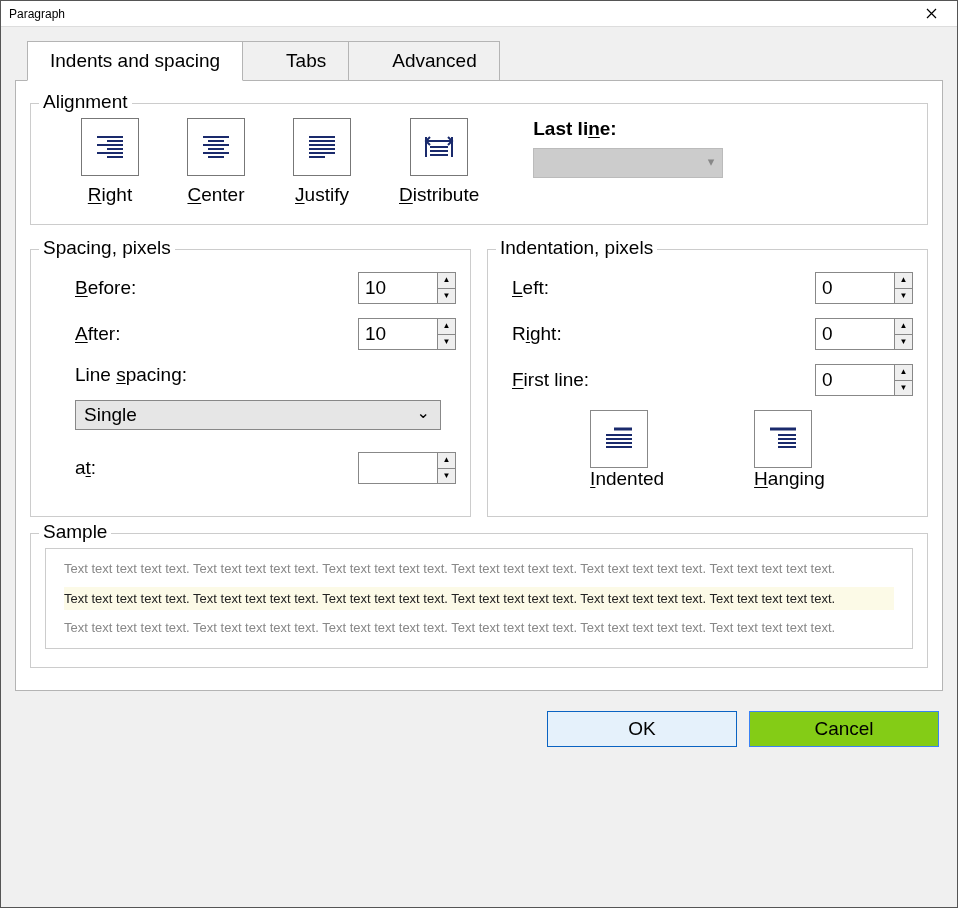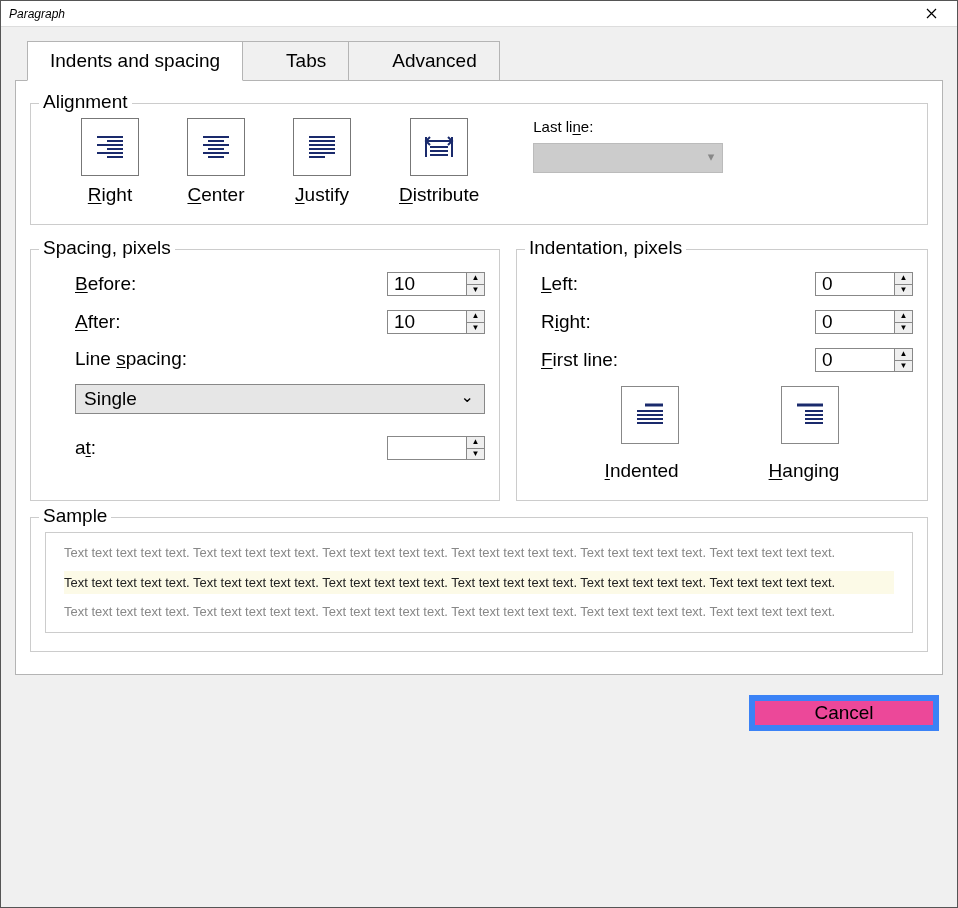--- a/index.html
+++ b/index.html
@@ -15,21 +15,20 @@
   }
   .titlebar {
     display: flex;
     align-items: center;
     justify-content: space-between;
     height: 26px;
     padding: 0 6px 0 8px;
     font-size: 12px;
     background: #fff;
     border-bottom: 1px solid #ddd;
-    font-style: italic;
   }
   .close-btn {
     width: 40px;
     height: 26px;
     display: flex;
     align-items: center;
     justify-content: center;
     font-size: 14px;
     cursor: pointer;
   }
@@ -111,21 +110,21 @@
   .align-label {
     font-size: 19px;
   }
   .lastline-col {
     display: flex;
     flex-direction: column;
     gap: 8px;
     align-items: flex-start;
     margin-left: 6px;
   }
-  .lastline-label { font-size: 15px; }
+  .lastline-label { font-size: 19px; font-weight: bold; }
   .lastline-select {
     width: 190px;
     height: 30px;
     background: #ccc;
     border: 1px solid #bbb;
     position: relative;
   }
   .lastline-select::after {
     content: "▾";
     position: absolute;
@@ -145,21 +144,21 @@
     margin: 8px 0 14px 0;
   }
   .field-label {
     font-size: 19px;
     flex: 1;
     padding-left: 30px;
   }
   .spinner {
     display: flex;
     border: 1px solid #888;
-    height: 24px;
+    height: 32px;
   }
   .spinner input {
     border: none;
     width: 78px;
     font-size: 19px;
     padding: 0 6px;
     outline: none;
   }
   .spinner .arrows {
     display: flex;
@@ -176,21 +175,21 @@
     padding: 0;
     cursor: pointer;
   }
   .spinner .arrows button:first-child { border-bottom: 1px solid #888; }
   .select {
     height: 30px;
     border: 1px solid #888;
     background: #e6e6e6;
     font-size: 19px;
     padding: 0 8px;
-    width: 410px;
+    width: 366px;
     position: relative;
     display: flex;
     align-items: center;
     cursor: pointer;
   }
   .select::after {
     content: "⌄";
     position: absolute;
     right: 10px;
     top: 2px;
@@ -198,22 +197,22 @@
   }
   .indent-icons {
     display: flex;
     justify-content: center;
     gap: 90px;
     margin-top: 8px;
   }
   .indent-item {
     display: flex;
     flex-direction: column;
-    align-items: flex-end;
-    gap: 16px;
+    align-items: flex-start;
+    gap: 0;
   }
   .indent-btn {
     width: 58px;
     height: 58px;
     border: 1px solid #888;
     background: #fff;
     display: flex;
     align-items: center;
     justify-content: center;
     cursor: pointer;
@@ -235,22 +234,22 @@
   .button-row {
     display: flex;
     justify-content: flex-end;
     gap: 12px;
     margin-top: 20px;
     padding-right: 4px;
   }
   .btn {
     width: 190px;
     height: 36px;
-    border: 6px solid #3b82f6;
-    background: #ec4899;
+    border: 1px solid #3b82f6;
+    background: #84cc16;
     font-size: 19px;
     cursor: pointer;
   }
   .btn.primary {
     background: #e5f1fb;
     border: 1px solid #0a63c2;
   }
   .uline { text-decoration: underline; text-underline-offset: 2px; }
   svg { display: block; }
 </style>
@@ -461,16 +460,17 @@
       <div class="sample-box">
         <span>Text text text text text. Text text text text text. Text text text text text. Text text text text text. Text text text text text. Text text text text text.</span>
         <span class="hl">Text text text text text. Text text text text text. Text text text text text. Text text text text text. Text text text text text. Text text text text text.</span>
         <span>Text text text text text. Text text text text text. Text text text text text. Text text text text text. Text text text text text. Text text text text text.</span>
       </div>
     </fieldset>
 
   </div>
 
   <div class="button-row">
+    <button class="btn primary">OK</button>
     <button class="btn">Cancel</button>
   </div>
 
 </div>
 
 </body></html>

